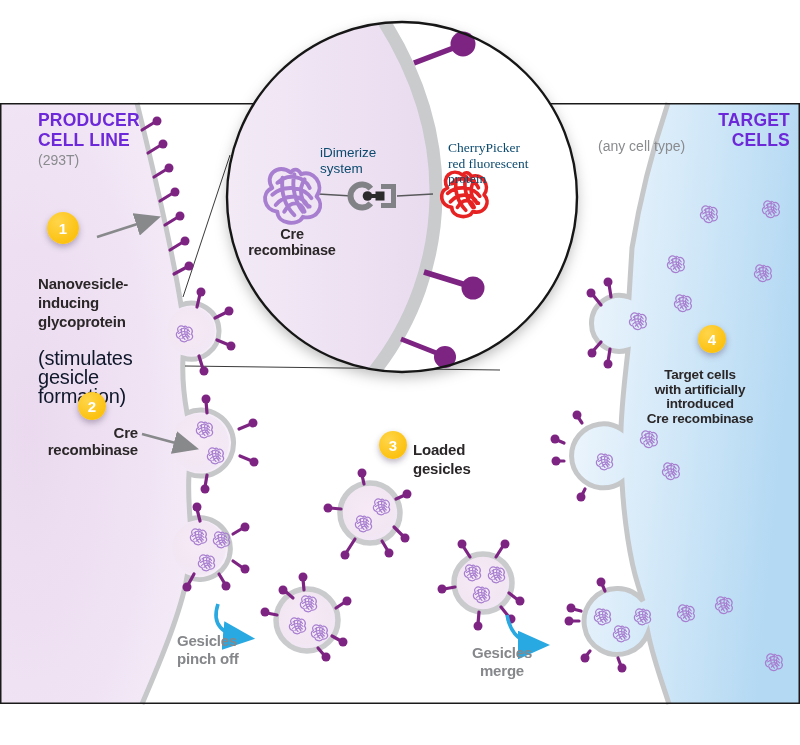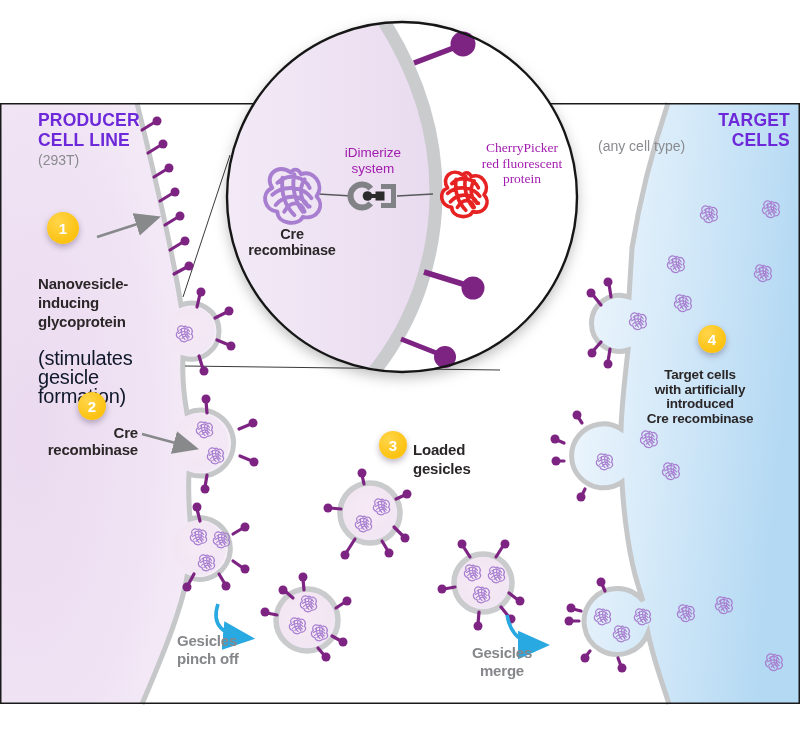--- a/index.html
+++ b/index.html
@@ -9,21 +9,21 @@
   html,body{margin:0;padding:0;background:#fff;}
   #stage{position:relative;width:800px;height:745px;background:#fff;overflow:hidden;
          font-family:"Liberation Sans",sans-serif;}
   #stage svg{position:absolute;left:0;top:0;}
   .txt{position:absolute;white-space:pre-line;}
   .cell-title{font-size:17.5px;font-weight:bold;line-height:20px;color:#6d28d9;letter-spacing:.2px;}
   .cell-sub{font-size:14px;color:#8a8b8e;line-height:18px;}
   .lbl{font-size:15px;font-weight:bold;line-height:19px;color:#2b2728;letter-spacing:-.2px;}
   .lbl-sub{font-size:20px;line-height:19px;color:#0f172a;letter-spacing:-.2px;}
   .note{font-size:15px;font-weight:bold;line-height:18px;color:var(--gray);letter-spacing:-.2px;}
-  .inset-lbl{font-size:13.5px;line-height:15.5px;color:#a21caf;text-align:center;}
+  .inset-lbl{font-size:13.5px;line-height:15.5px;color:#0c4a6e;text-align:left;}
   .badge{position:absolute;border-radius:50%;display:flex;align-items:center;justify-content:center;
          color:#fff;font-weight:bold;font-size:15px;
          background:radial-gradient(circle at 35% 30%, #ffd54a, var(--yellow) 70%);
          box-shadow:0 3px 6px rgba(60,40,80,.35);}
   
   .wall{fill:none;stroke:var(--membrane);stroke-width:5;}
   .ring{fill:url(#gesFill);stroke:#c9cbcd;stroke-width:5.5;}
   .tint{fill:url(#gesFill);opacity:.85;}
   .pinS{stroke:var(--pin);stroke-width:3.2;stroke-linecap:round;}
   .pinH{fill:var(--pin);}

